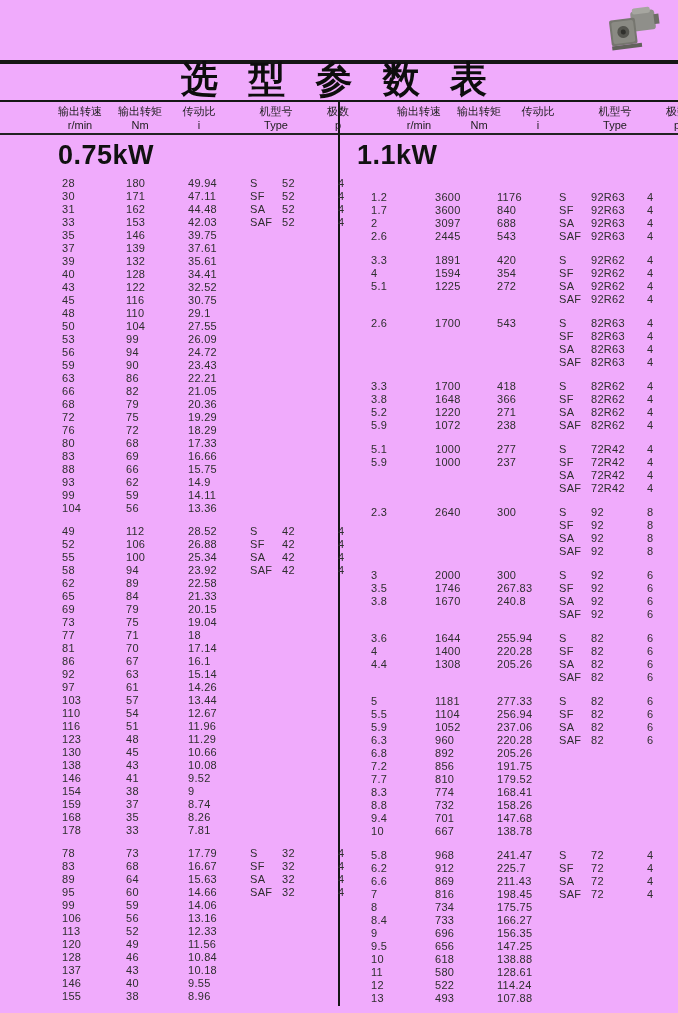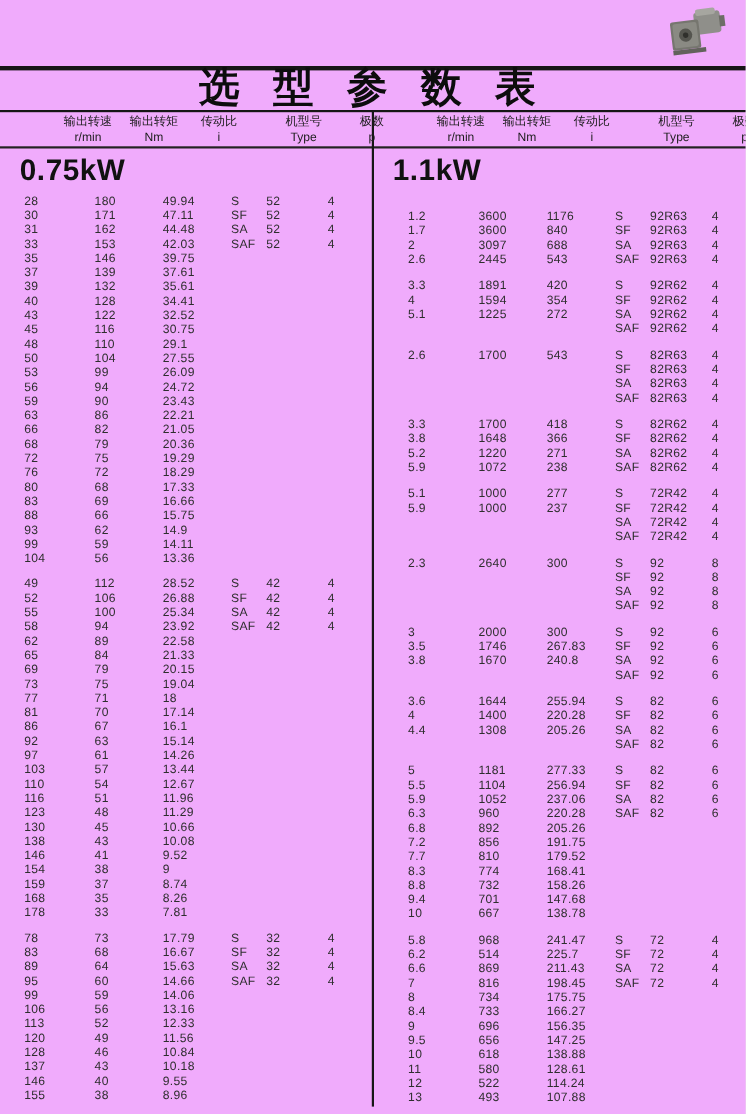--- a/index.html
+++ b/index.html
@@ -31,21 +31,21 @@
   .col-headers{position:absolute;top:104px;width:339px;height:29px;margin-left:33px;}
   .col-headers.lh{left:0;}
   .col-headers.rh{left:339px;}
   .hcol{
     position:absolute;top:0;transform:translateX(-50%);
     text-align:center;font-size:11px;color:#1c1c1c;white-space:nowrap;
   }
   .hcol div{line-height:14px;}
   
   .section{position:absolute;top:138px;width:339px;}
-  .section.left{left:0;}
+  .section.left{left:0;padding-left:40px;}
   .section.right{left:339px;}
   .power{
     font-size:27px;font-weight:bold;color:#111;
     height:31px;line-height:31px;margin:2px 0 6px 18px;letter-spacing:0.5px;
   }
   .section.right .power{margin-bottom:20px;}
   .row{
     display:grid;
     grid-template-columns:64px 62px 62px 32px 56px 30px;
     line-height:13px;font-size:11px;color:#2e2e2e;
@@ -1001,21 +1001,21 @@
           <div class="row">
             <span>5.8</span>
             <span>968</span>
             <span>241.47</span>
             <span>S</span>
             <span>72</span>
             <span>4</span>
           </div>
           <div class="row">
             <span>6.2</span>
-            <span>514</span>
+            <span>912</span>
             <span>225.7</span>
             <span>SF</span>
             <span>72</span>
             <span>4</span>
           </div>
           <div class="row">
             <span>6.6</span>
             <span>869</span>
             <span>211.43</span>
             <span>SA</span>

